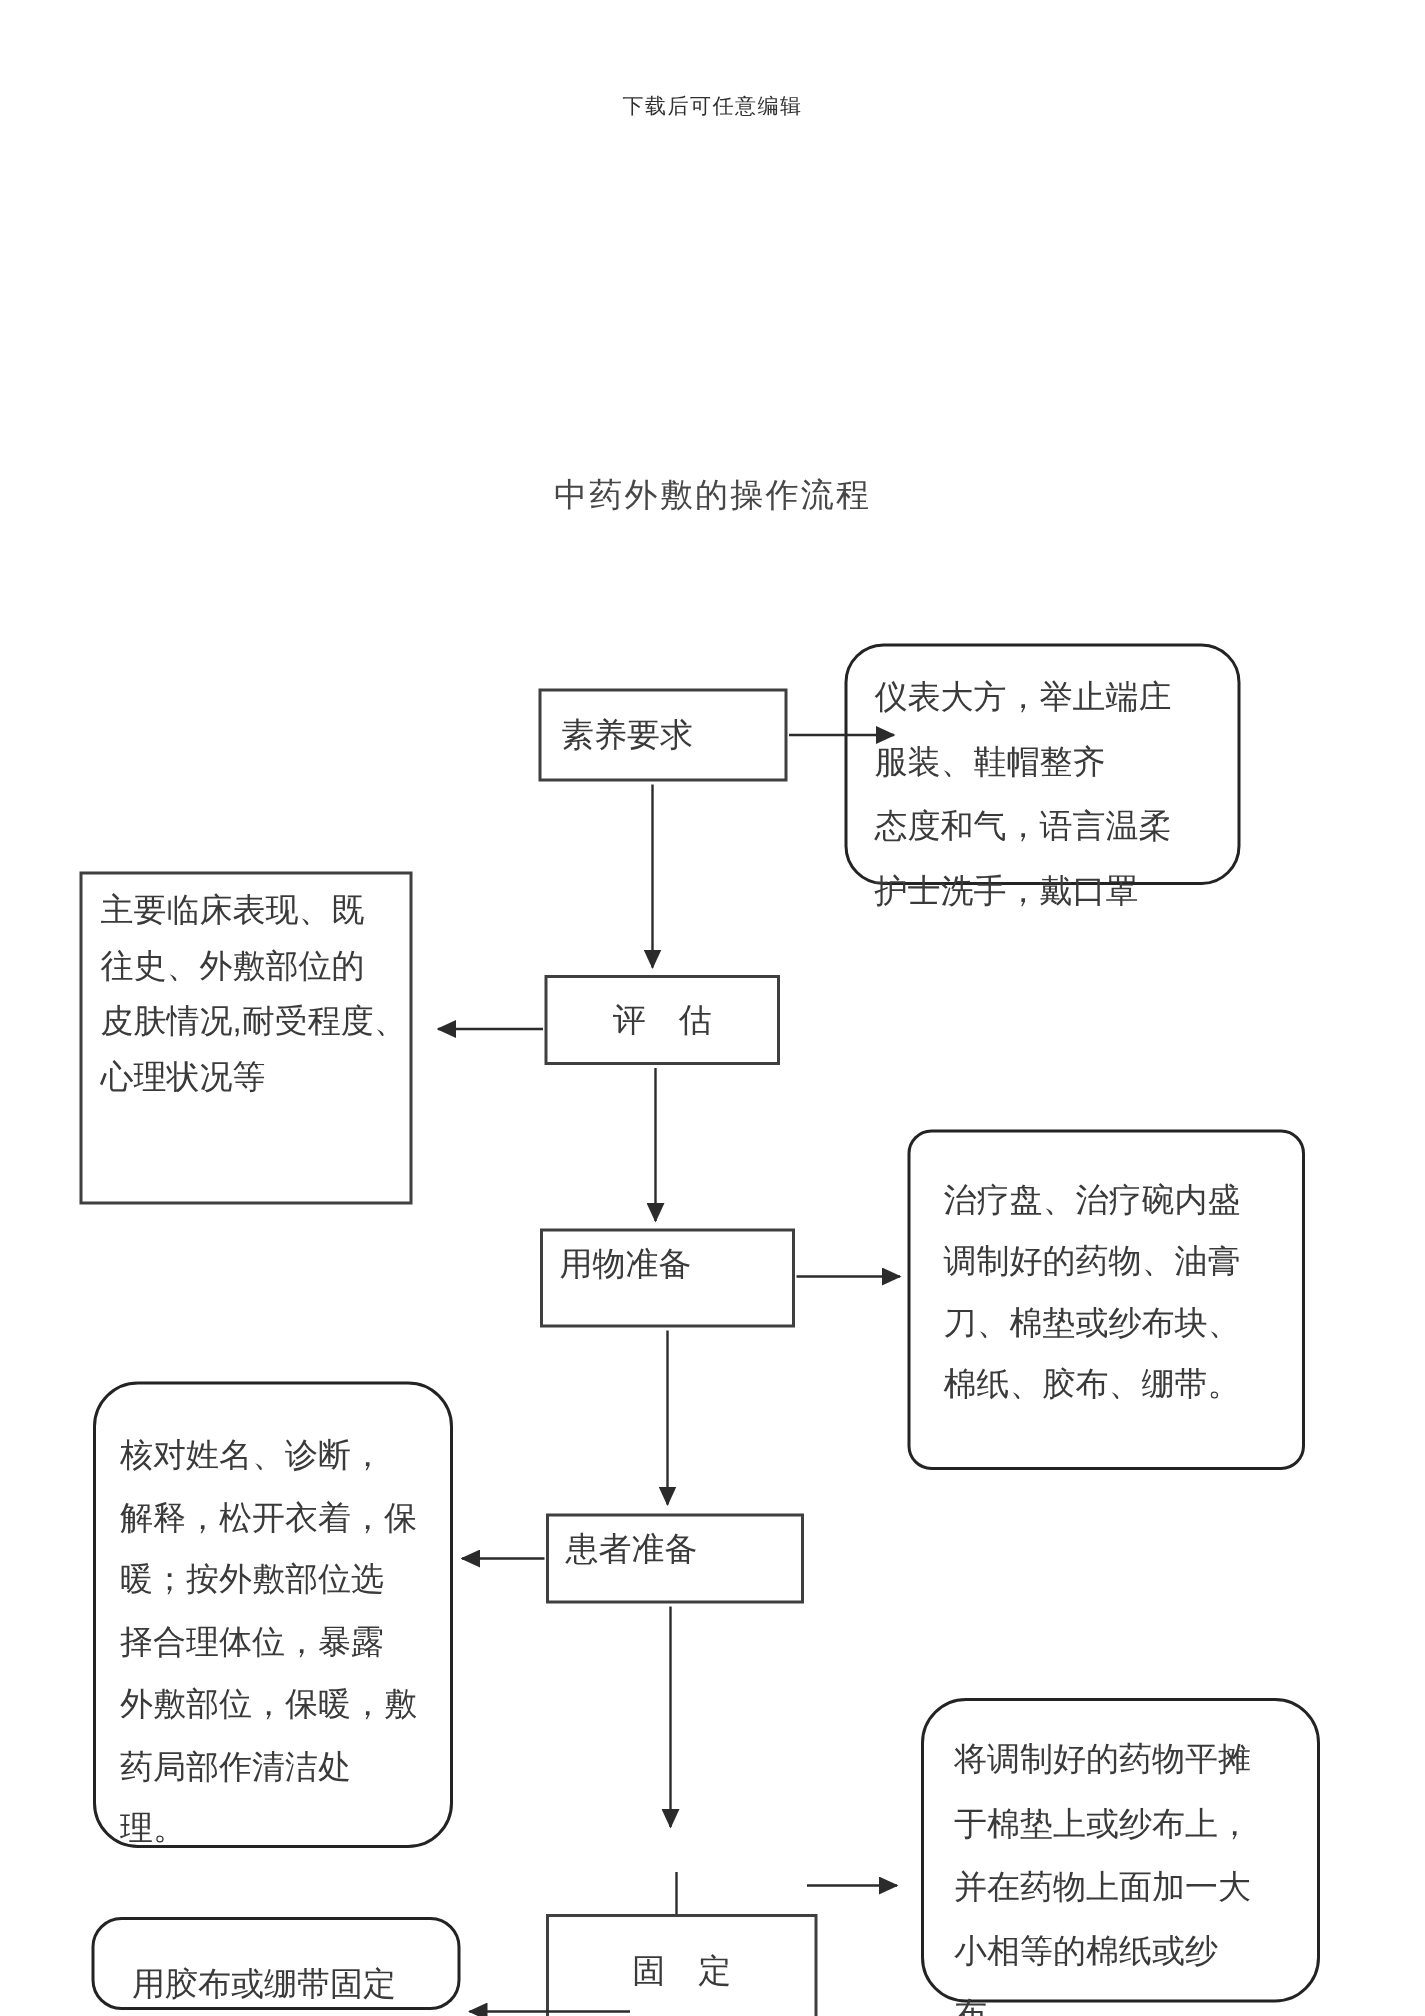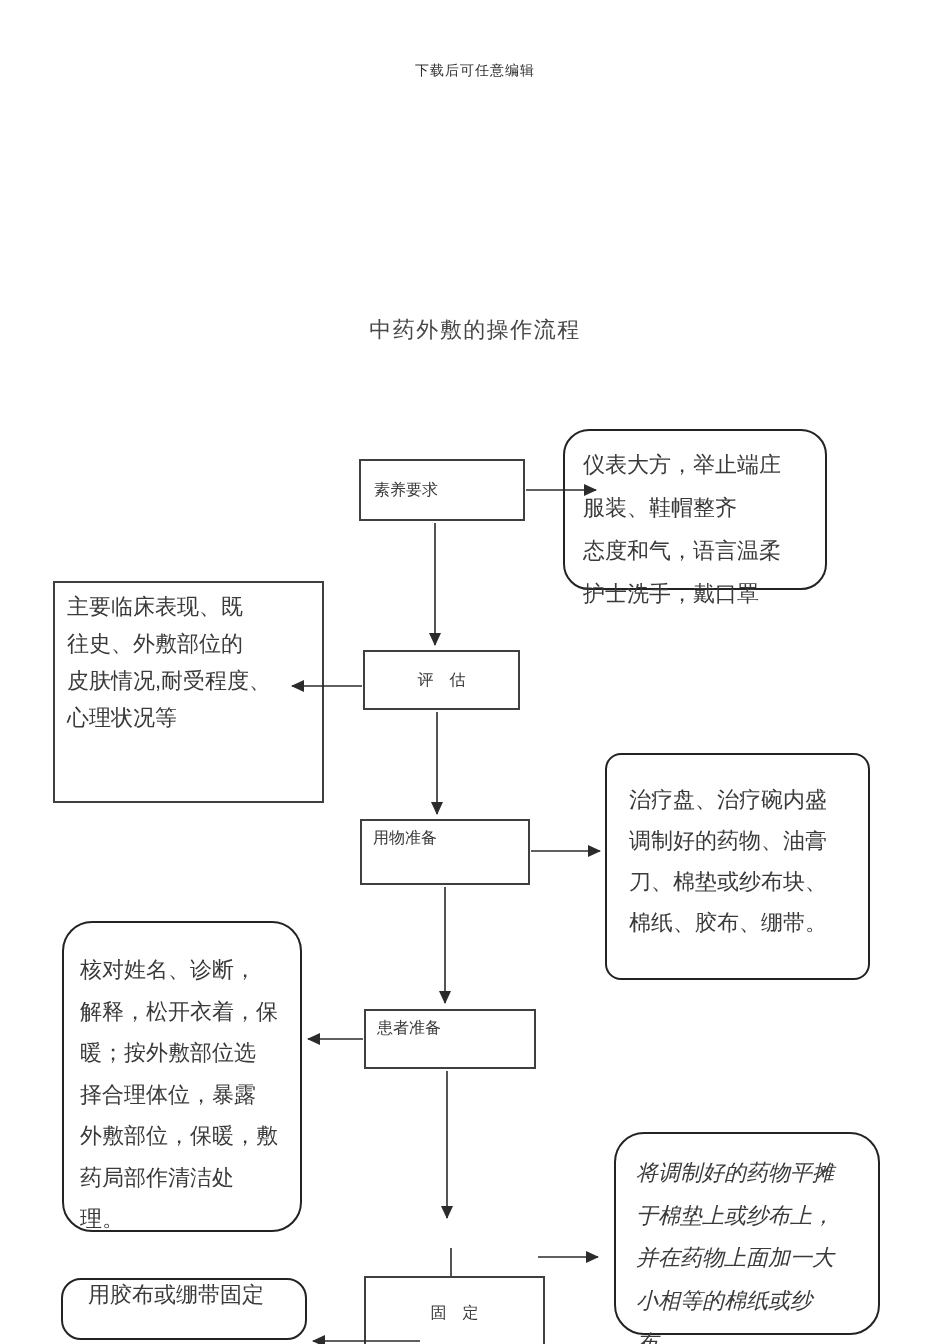--- a/index.html
+++ b/index.html
@@ -5,45 +5,45 @@
   html,body{margin:0;padding:0;background:#fff;}
   #page{
     position:relative;width:950px;height:1344px;background:#ffffff;overflow:hidden;
     font-family:"Liberation Sans",sans-serif;color:#3a3a3a;
   }
   .abs{position:absolute;}
   #watermark{top:62px;left:0;width:100%;text-align:center;font-size:14px;color:#2f2f2f;letter-spacing:1px;}
   #doc-title{top:315px;left:0;width:100%;text-align:center;font-size:22px;color:#474747;letter-spacing:1.5px;}
   .node{
     position:absolute;box-sizing:border-box;border:2px solid #3f3f3f;background:#fff;
-    font-size:16px;color:#3a3a3a;display:flex;z-index:1;
+    font-size:22px;color:#3a3a3a;display:flex;z-index:1;
   }
   .node.center{align-items:center;justify-content:center;}
   .node.midleft{align-items:center;padding-left:13px;}
   .node.topleft{align-items:flex-start;padding:7px 0 0 11px;}
   .note{
     position:absolute;box-sizing:border-box;border:2px solid #232323;background:#fff;
     font-size:22px;color:#3a3a3a;z-index:1;border-radius:28px;
   }
   .rectnote{
     position:absolute;box-sizing:border-box;border:2px solid #3f3f3f;background:#fff;
     font-size:22px;color:#3a3a3a;z-index:1;
   }
   .ln{white-space:nowrap;}
   #note-etiquette{left:563px;top:429px;width:264px;height:161px;border-radius:26px;padding:12px 0 0 18px;}
   #note-etiquette .ln{line-height:43px;}
-  #note-assessment{left:53px;top:581px;width:271px;height:222px;padding:5px 12px 0 12px;}
+  #note-assessment{left:53px;top:581px;width:222px;height:222px;padding:5px 12px 0 12px;}
   #note-assessment .ln{line-height:37px;}
   #note-supplies{left:605px;top:753px;width:265px;height:227px;border-radius:16px;padding:24px 0 0 22px;}
   #note-supplies .ln{line-height:41px;}
   #note-patient{left:62px;top:921px;width:240px;height:311px;border-radius:30px;padding:26px 16px 0 16px;}
   #note-patient .ln{line-height:41.5px;}
   #note-apply{left:614px;top:1132px;width:266px;height:203px;border-radius:30px;padding:18px 0 0 20px;}
-  #note-apply .ln{line-height:42.5px;font-style:italic;}
-  #note-fix{left:61px;top:1278px;width:246px;height:62px;border-radius:20px;display:flex;align-items:flex-start;padding-left:25px;}
+  #note-apply .ln{line-height:42.5px;}
+  #note-fix{left:61px;top:1278px;width:246px;height:62px;border-radius:20px;display:flex;align-items:flex-end;padding-left:25px;}
   #node-suyang{left:359px;top:459px;width:166px;height:62px;}
   #node-pinggu{left:363px;top:650px;width:157px;height:60px;}
   #node-yongwu{left:360px;top:819px;width:170px;height:66px;}
   #node-huanzhe{left:364px;top:1009px;width:172px;height:60px;}
   #node-fuyao{left:362px;top:1224px;width:175px;height:50px;}
   #node-guding{left:364px;top:1276px;width:181px;height:75px;}
   #connectors{position:absolute;left:0;top:0;width:950px;height:1344px;z-index:5;pointer-events:none;}
   #connectors line{stroke:#2b2b2b;stroke-width:1.6;}
   #connectors marker path{fill:#2b2b2b;}
 </style>

